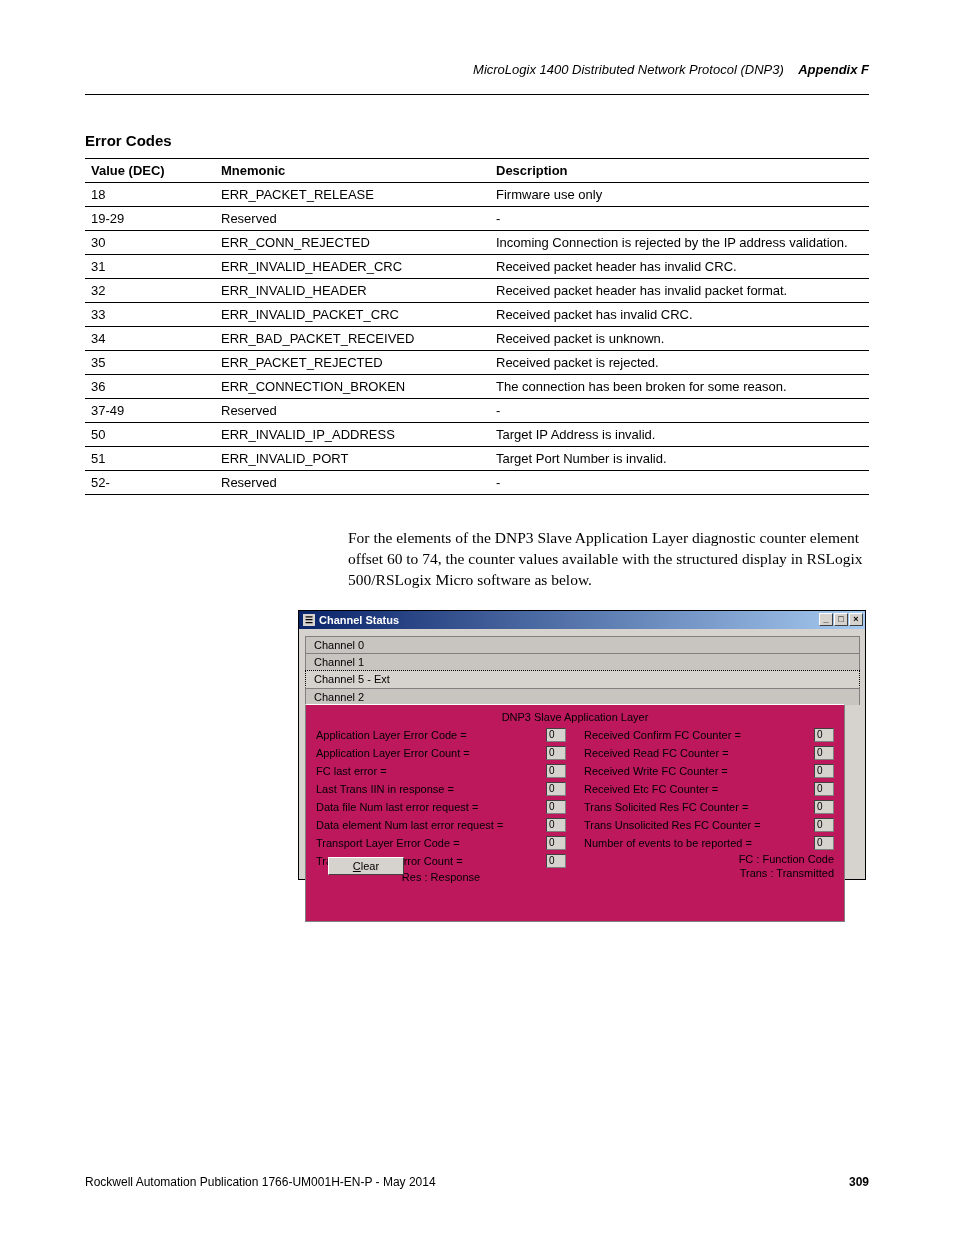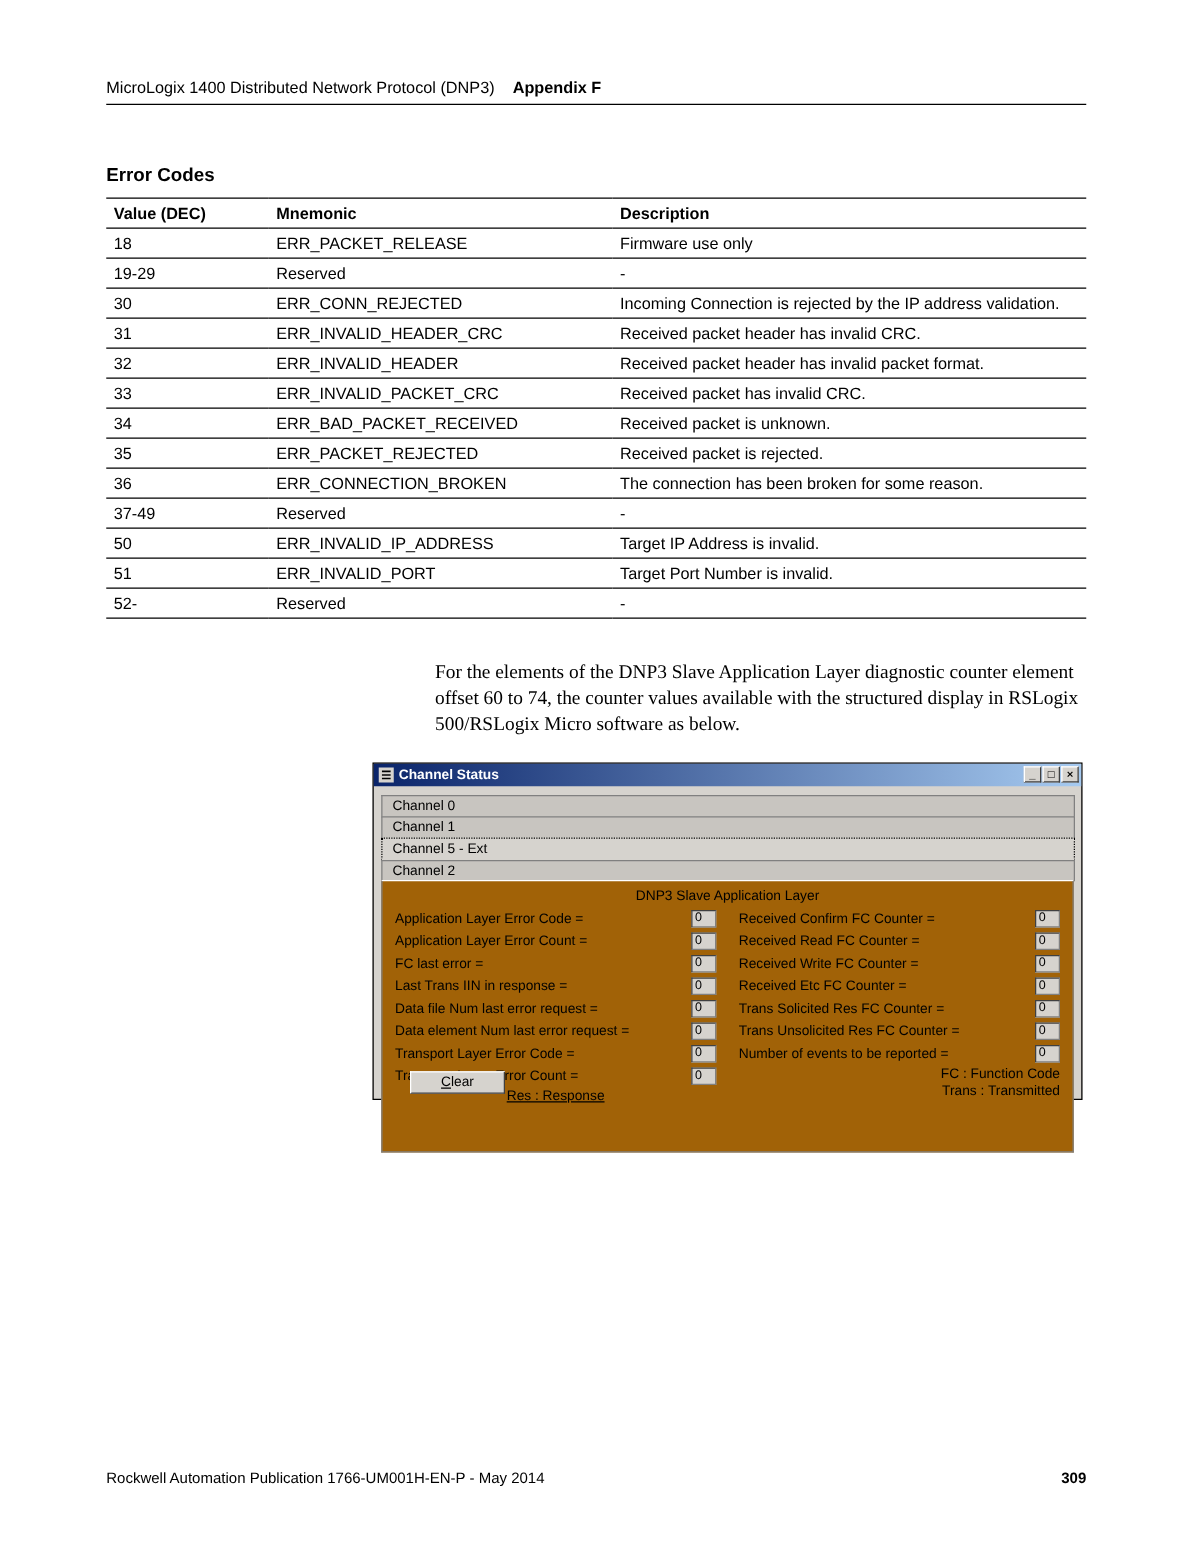--- a/index.html
+++ b/index.html
@@ -7,24 +7,25 @@
     width: 954px;
     height: 1235px;
     background: #fff;
     font-family: "Helvetica Neue", Arial, sans-serif;
     color: #000;
     position: relative;
   }
   .header {
     position: absolute;
     top: 62px; left: 85px; right: 85px;
-    text-align: left;
+    text-align: right;
     font-size: 13px;
-    padding-bottom: 6px;
+    padding-bottom: 17px;
     border-bottom: 1.5px solid #000;
+    font-style: italic;
   }
   .header .bold { font-weight: 700; }
   .section-title {
     position: absolute;
     top: 132px; left: 85px;
     font-size: 15px; font-weight: 700;
   }
   table.errcodes {
     position: absolute;
     top: 158px; left: 85px; right: 97px;
@@ -73,29 +74,29 @@
     width: 12px; height: 12px; margin-right: 4px;
     background: #d6d3ce; display: inline-block;
     font-size: 9px; color:#000; text-align:center; line-height:12px;
   }
   .winbtns { position: absolute; right: 2px; top: 2px; display:flex; gap:1px;}
   .winbtn { width:14px; height:13px; background:#d6d3ce; border:1px solid #fff; border-right-color:#404040; border-bottom-color:#404040; font-size:9px; text-align:center; line-height:11px; font-family:Arial; color:#000;}
   .tabs { display:flex; margin: 6px 6px 0 6px; font-size:11px;flex-direction:column; }
   .tab { padding: 2px 8px; background:#d6d3ce; border:1px solid #808080; border-bottom:none; position:relative; top:1px; margin-right:-1px;}
   .tab.inactive { background:#c8c5c0; }
   .tab.active { background:#d6d3ce; border:1px dotted #000; border-bottom:1px solid #d6d3ce; z-index:2;}
-  .panel { margin: 0 6px 6px 6px; border:1px solid #808080; border-top-color:#fff; background:#a16207; height:218px; padding:6px 10px; position:relative;}
+  .panel { margin: 0 20px 6px 6px; border:1px solid #808080; border-top-color:#fff; background:#be185d; height:218px; padding:6px 10px; position:relative;}
   .panel-title { text-align:center; font-size:11px; margin-bottom:4px;}
   .cols { display:flex; gap:18px; }
   .col { flex:1; }
   .row { display:flex; align-items:center; justify-content:space-between; margin-bottom:2px; height:16px;}
   .row .lbl { text-align:right; margin-right:4px; font-size:11px; white-space:nowrap;}
   .row .val { width:20px; height:14px; border:1px solid #808080; border-top-color:#404040; border-left-color:#404040; background:#d6d3ce; font-size:10px; padding-left:2px; line-height:12px;}
   .legend { text-align:right; font-size:11px; margin-top:2px;}
-  .legend-left { text-align:center; font-size:11px; margin-top:2px;text-decoration:underline;}
+  .legend-left { text-align:center; font-size:11px; margin-top:2px;}
   .clearbtn { position:absolute; left:22px; bottom:46px; width:76px; height:18px; background:#d6d3ce; border:1px solid #fff; border-right-color:#404040; border-bottom-color:#404040; font-size:11px; text-align:center; line-height:16px;}
   .clearbtn .u { text-decoration: underline; }
   .footer {
     position: absolute;
     left: 85px; right: 85px; bottom: 46px;
     font-size: 12px;
     display: flex; justify-content: space-between;
   }
   .footer .pnum { font-weight: 700; }
 </style>

